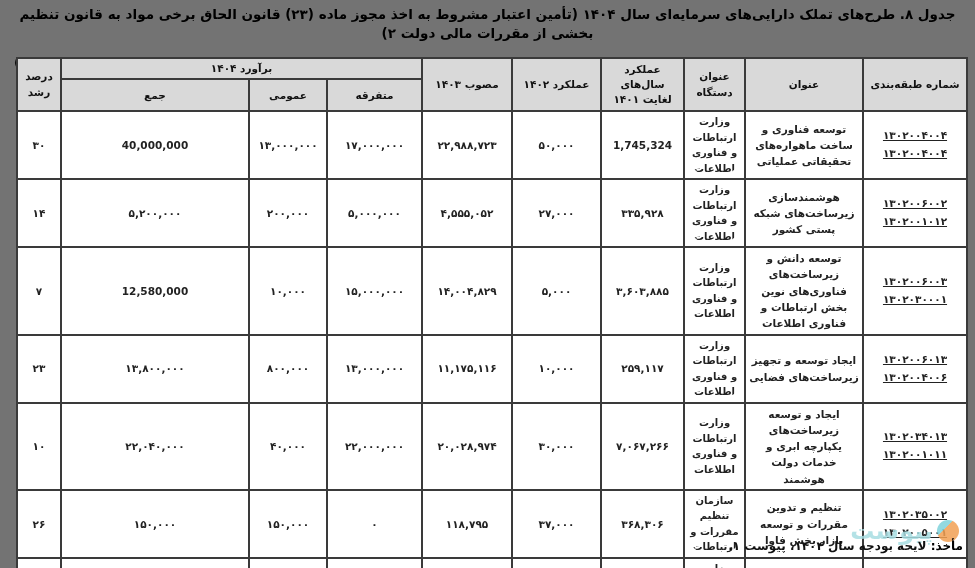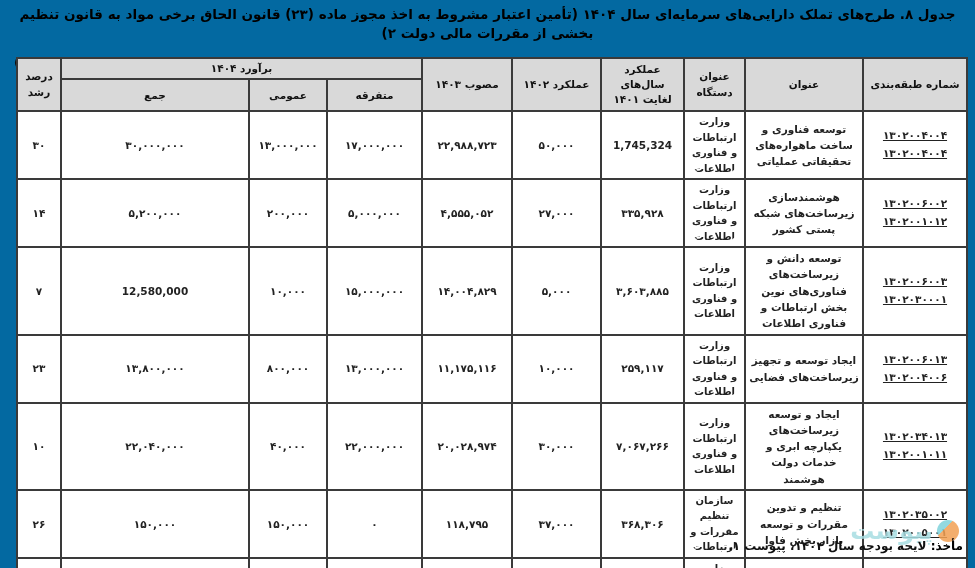--- a/index.html
+++ b/index.html
@@ -2,21 +2,21 @@
 <html lang="fa" dir="rtl"><head>
 <meta charset="utf-8">
 <style>
   html,body{margin:0;padding:0;background:#ffffff;}
   body{
     width:975px;height:568px;
     font-family:"DejaVu Sans", sans-serif;
     color:#1c1c1c;
     direction:rtl;
   }
-  .page{position:relative;width:975px;height:568px;overflow:hidden;background:#0369a1;}
+  .page{position:relative;width:975px;height:568px;overflow:hidden;background:#737373;}
 
   .doc-title{
     position:absolute;top:5px;right:8px;left:8px;
     text-align:center;
     font-size:13.5px;font-weight:700;color:#000;
     line-height:1.4;
   }
   .unit-label{
     position:absolute;top:36px;left:14px;
     font-size:11px;font-weight:700;color:#111;
@@ -123,21 +123,21 @@
         <div>۱۳۰۲۰۰۴۰۰۴</div>
         <div>۱۳۰۲۰۰۴۰۰۴</div>
       </td>
       <td class="cell-title">توسعه فناوری و ساخت ماهواره‌های تحقیقاتی عملیاتی</td>
       <td class="cell-agency">وزارت ارتباطات و فناوری اطلاعات</td>
       <td>1,745,324</td>
       <td>۵۰,۰۰۰</td>
       <td>۲۲,۹۸۸,۷۲۳</td>
       <td>۱۷,۰۰۰,۰۰۰</td>
       <td>۱۳,۰۰۰,۰۰۰</td>
-      <td>۳۰,۰۰۰,۰۰۰</td>
+      <td>40,000,000</td>
       <td>۳۰</td>
     </tr>
         <tr>
       <td class="cell-code">
         <div>۱۳۰۲۰۰۶۰۰۲</div>
         <div>۱۳۰۲۰۰۱۰۱۲</div>
       </td>
       <td class="cell-title">هوشمندسازی زیرساخت‌های شبکه پستی کشور</td>
       <td class="cell-agency">وزارت ارتباطات و فناوری اطلاعات</td>
       <td>۳۳۵,۹۲۸</td>

